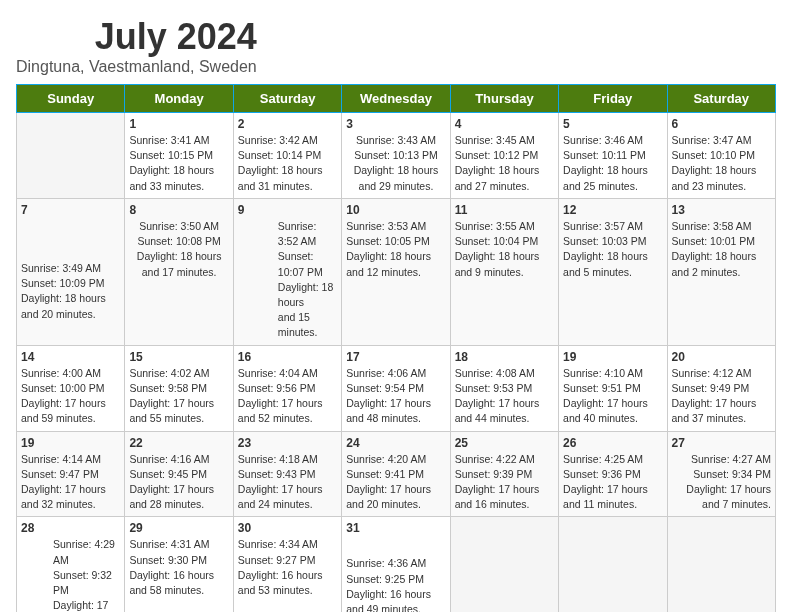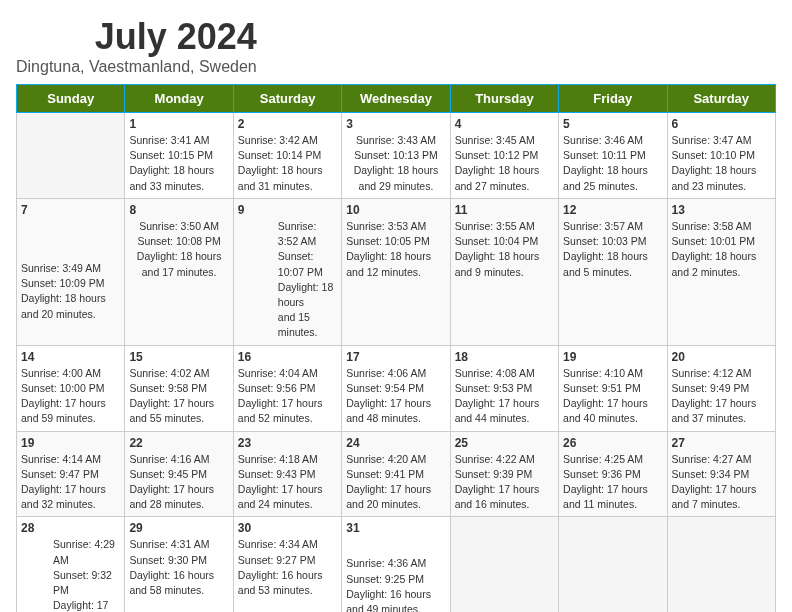--- a/index.html
+++ b/index.html
@@ -300,21 +300,21 @@
         </td>
         <td>
           <span class="day-number">26</span>
           <div class="day-info" style="white-space: pre-line;">Sunrise: 4:25 AM
 Sunset: 9:36 PM
 Daylight: 17 hours
 and 11 minutes.</div>
         </td>
         <td>
           <span class="day-number">27</span>
-          <div class="day-info" style="white-space: pre-line;">Sunrise: 4:27 AM
+          <div class="day-info" style="white-space: pre-line; text-align: right;">Sunrise: 4:27 AM
 Sunset: 9:34 PM
 Daylight: 17 hours
 and 7 minutes.</div>
         </td>
       </tr>
       <tr>
         <td>
           <span class="day-number">28</span>
           <div class="day-info" style="white-space: pre-line; margin-left: 32px;">Sunrise: 4:29 AM
 Sunset: 9:32 PM

